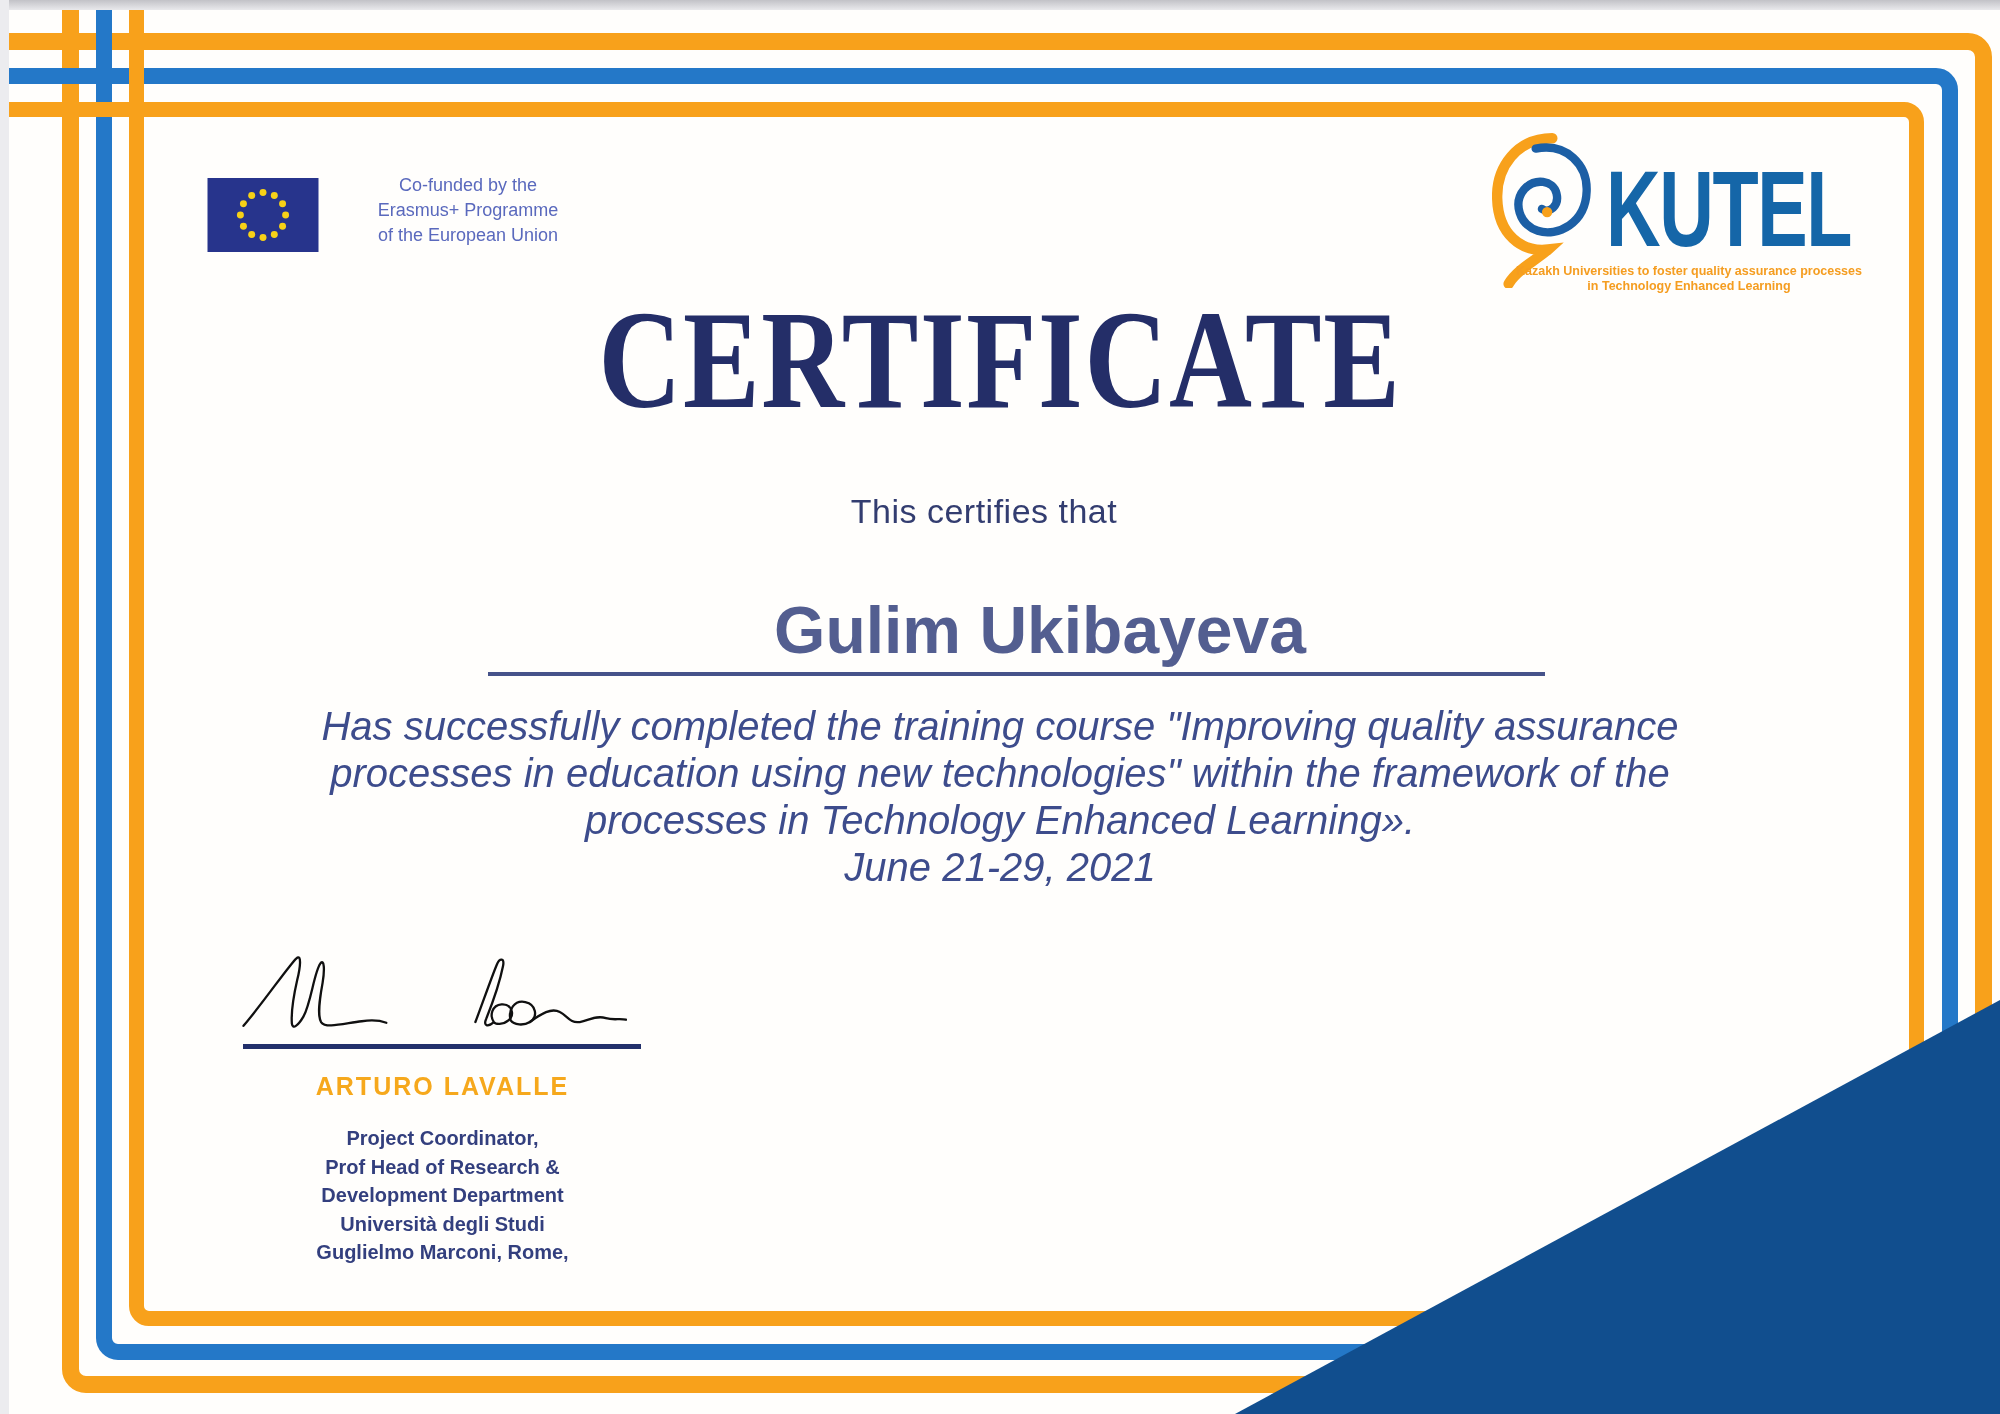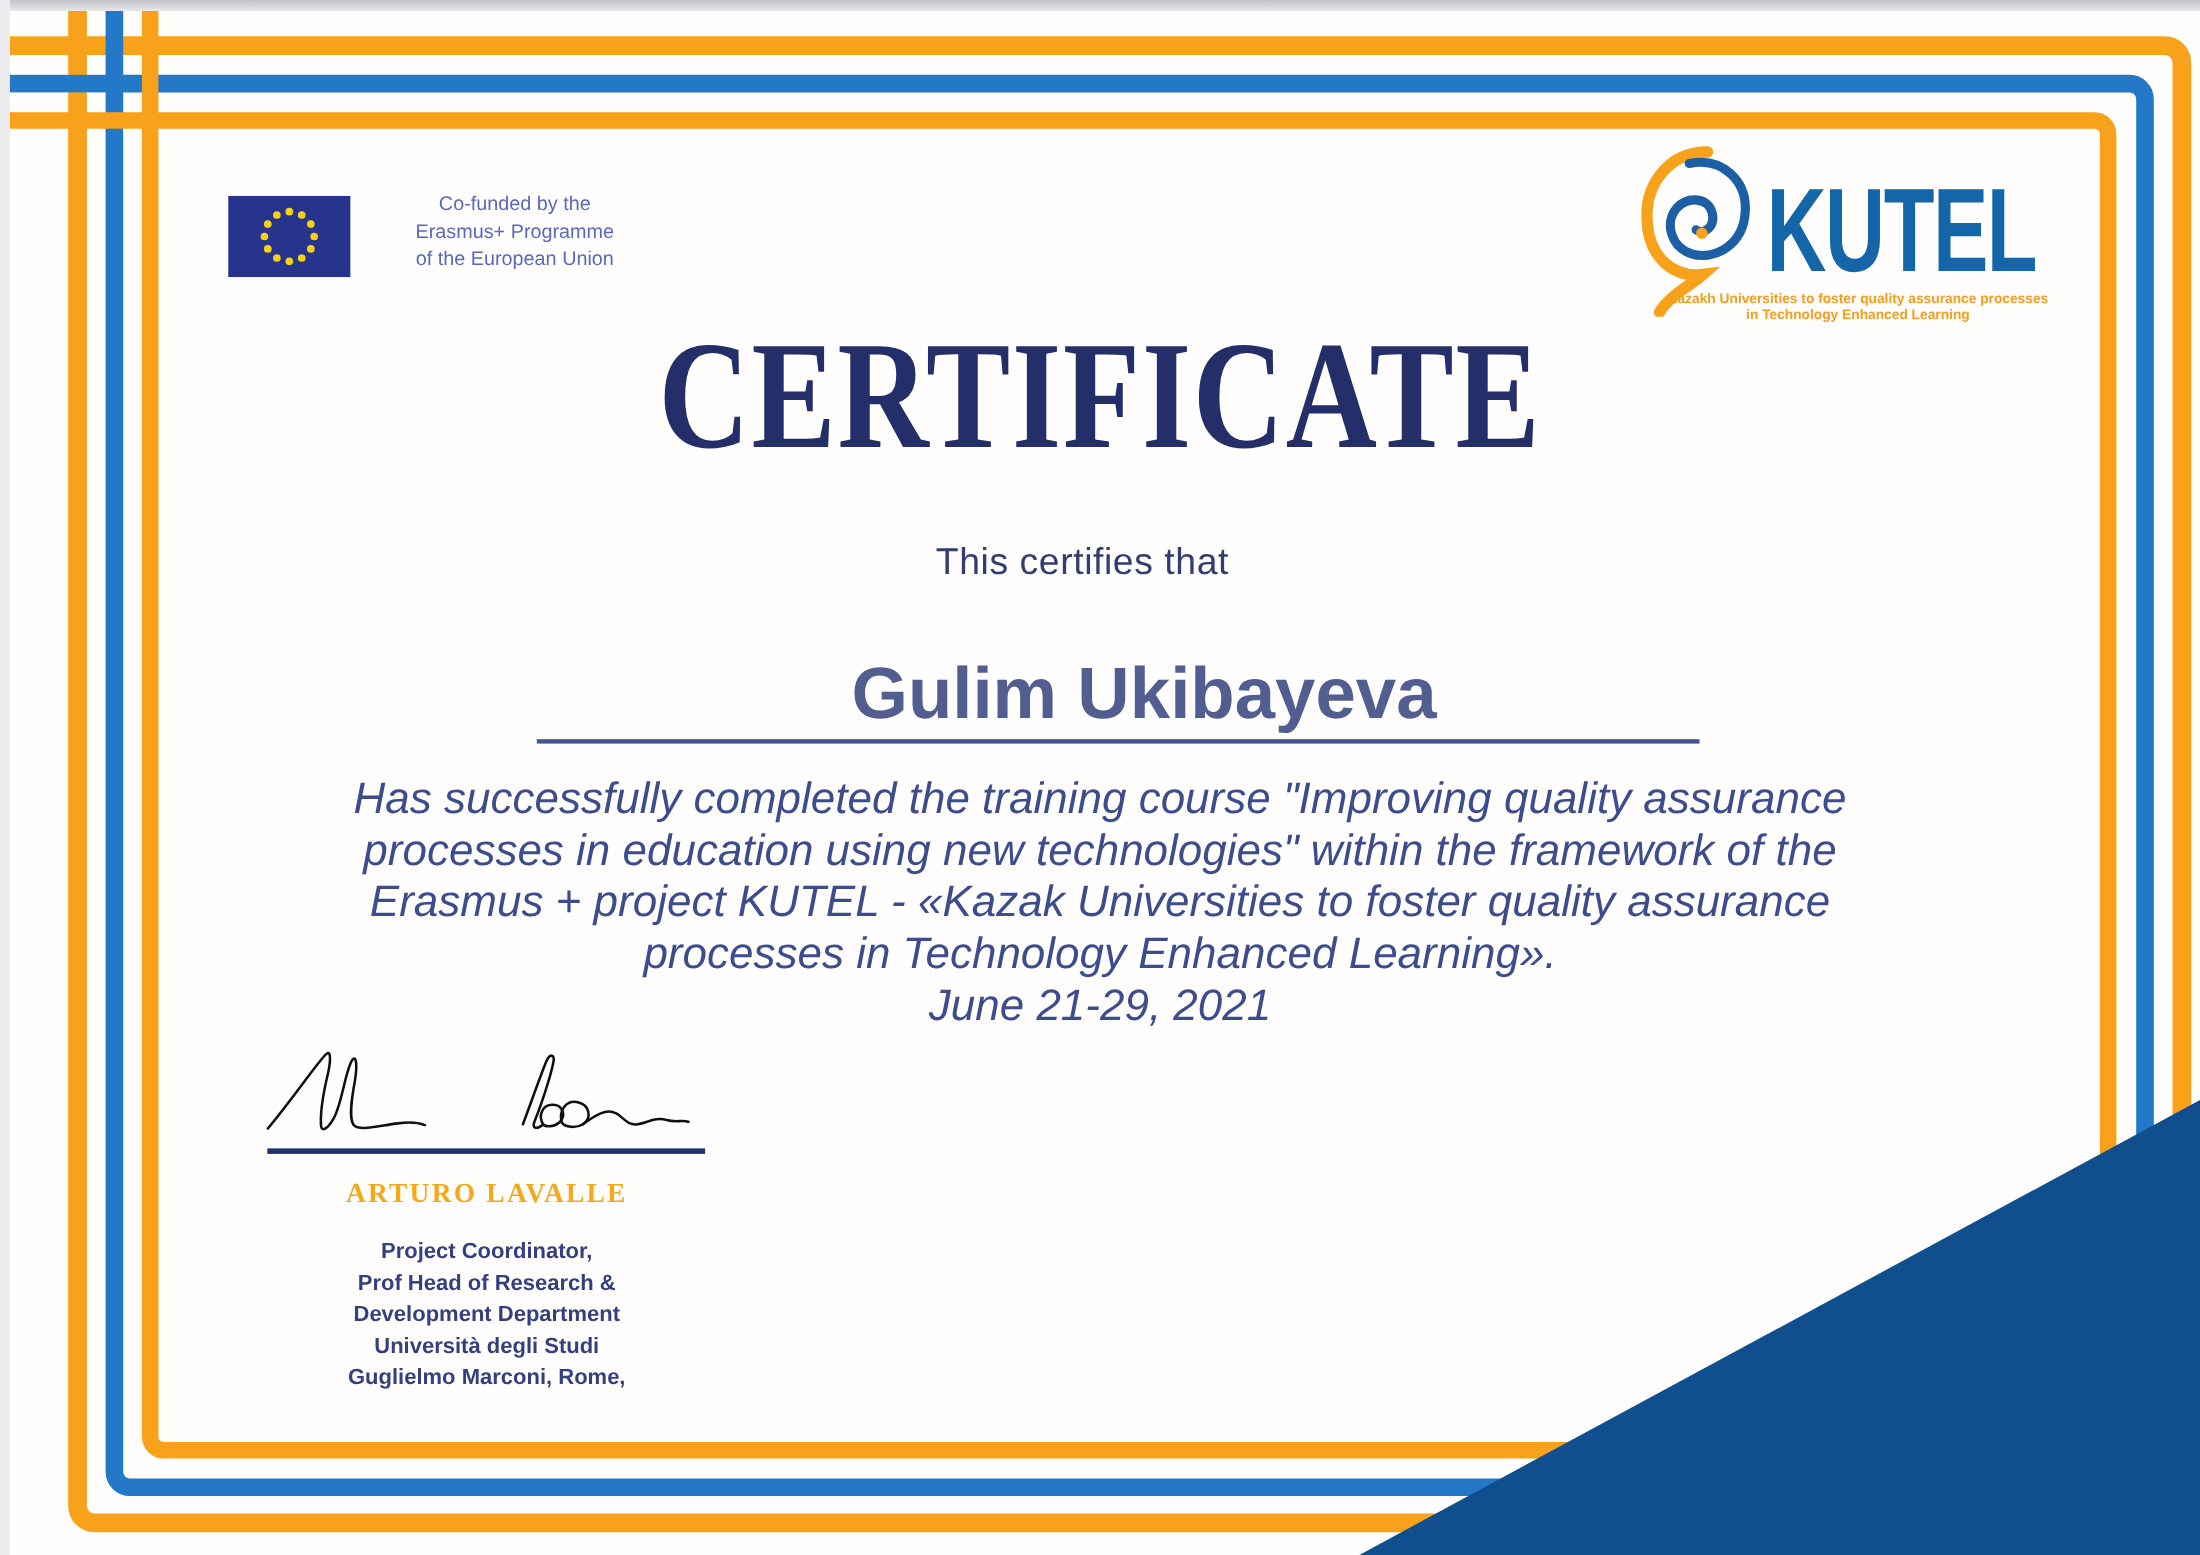--- a/index.html
+++ b/index.html
@@ -59,21 +59,21 @@
 
   
   .body-text { position:absolute; left:300px; width:1400px; top:703px; text-align:center;
     font-style:italic; font-size:40px; line-height:47px; color:#3D4C8C; z-index:15; }
 
   
   .signature { position:absolute; left:222px; top:933px; width:430px; height:112px; z-index:15; }
   .sig-line { position:absolute; left:243px; top:1044px; width:398px; height:5px;
     background:#22306B; z-index:15; }
   .signer-name { position:absolute; left:150px; top:1072px; width:585px; text-align:center;
-    font-family:Liberation Serif, serif; font-weight:bold; font-size:25px;
+    font-family:Liberation Sans, sans-serif; font-weight:bold; font-size:25px;
     letter-spacing:2px; color:#F6A81C; z-index:15; }
   .signer-title { position:absolute; left:150px; top:1124px; width:585px; text-align:center;
     font-weight:bold; font-size:20px; line-height:28.5px; color:#333F7E; z-index:15; }
 </style>
 </head>
 <body>
 
 <div class="page">
 
   <div class="frame frame-o1"></div>
@@ -121,21 +121,20 @@
   </div>
 
   <div class="cert-title">CERTIFICATE</div>
   <div class="cert-subtitle">This certifies that</div>
   <div class="recipient">Gulim Ukibayeva</div>
   <div class="name-underline"></div>
 
   <div class="body-text">
     <div>Has successfully completed the training course "Improving quality assurance</div>
     <div>processes in education using new technologies" within the framework of the</div>
-    <div>Erasmus + project KUTEL - «Kazak Universities to foster quality assurance</div>
     <div>processes in Technology Enhanced Learning».</div>
     <div>June 21-29, 2021</div>
   </div>
 
   <svg class="signature" viewBox="0 0 560 112">
     <g fill="none" stroke="#101010" stroke-width="3" stroke-linecap="round" stroke-linejoin="round">
       <path d="M28,104 C55,72 88,24 97,16 C104,10 102,28 98,44 C93,66 90,88 91,101 C92,109 99,104 106,92 C116,74 120,34 128,23 C133,16 134,30 131,48 C127,70 124,90 129,99 C135,108 158,101 182,98 C196,96 206,97 214,100"></path>
       <path d="M330,99 C338,78 352,38 358,24 C362,15 368,16 366,26 C362,46 350,80 344,95 C340,104 346,106 354,99 C348,90 352,77 364,76 C377,75 382,89 373,97 C366,103 356,102 354,99"></path>
       <path d="M376,97 C372,83 381,70 395,73 C409,76 412,92 401,99 C393,104 380,103 376,97"></path>
       <path d="M401,99 C416,88 429,80 440,86 C450,91 453,101 466,99 C478,97 487,90 500,94 C510,97 518,94 526,96"></path>

